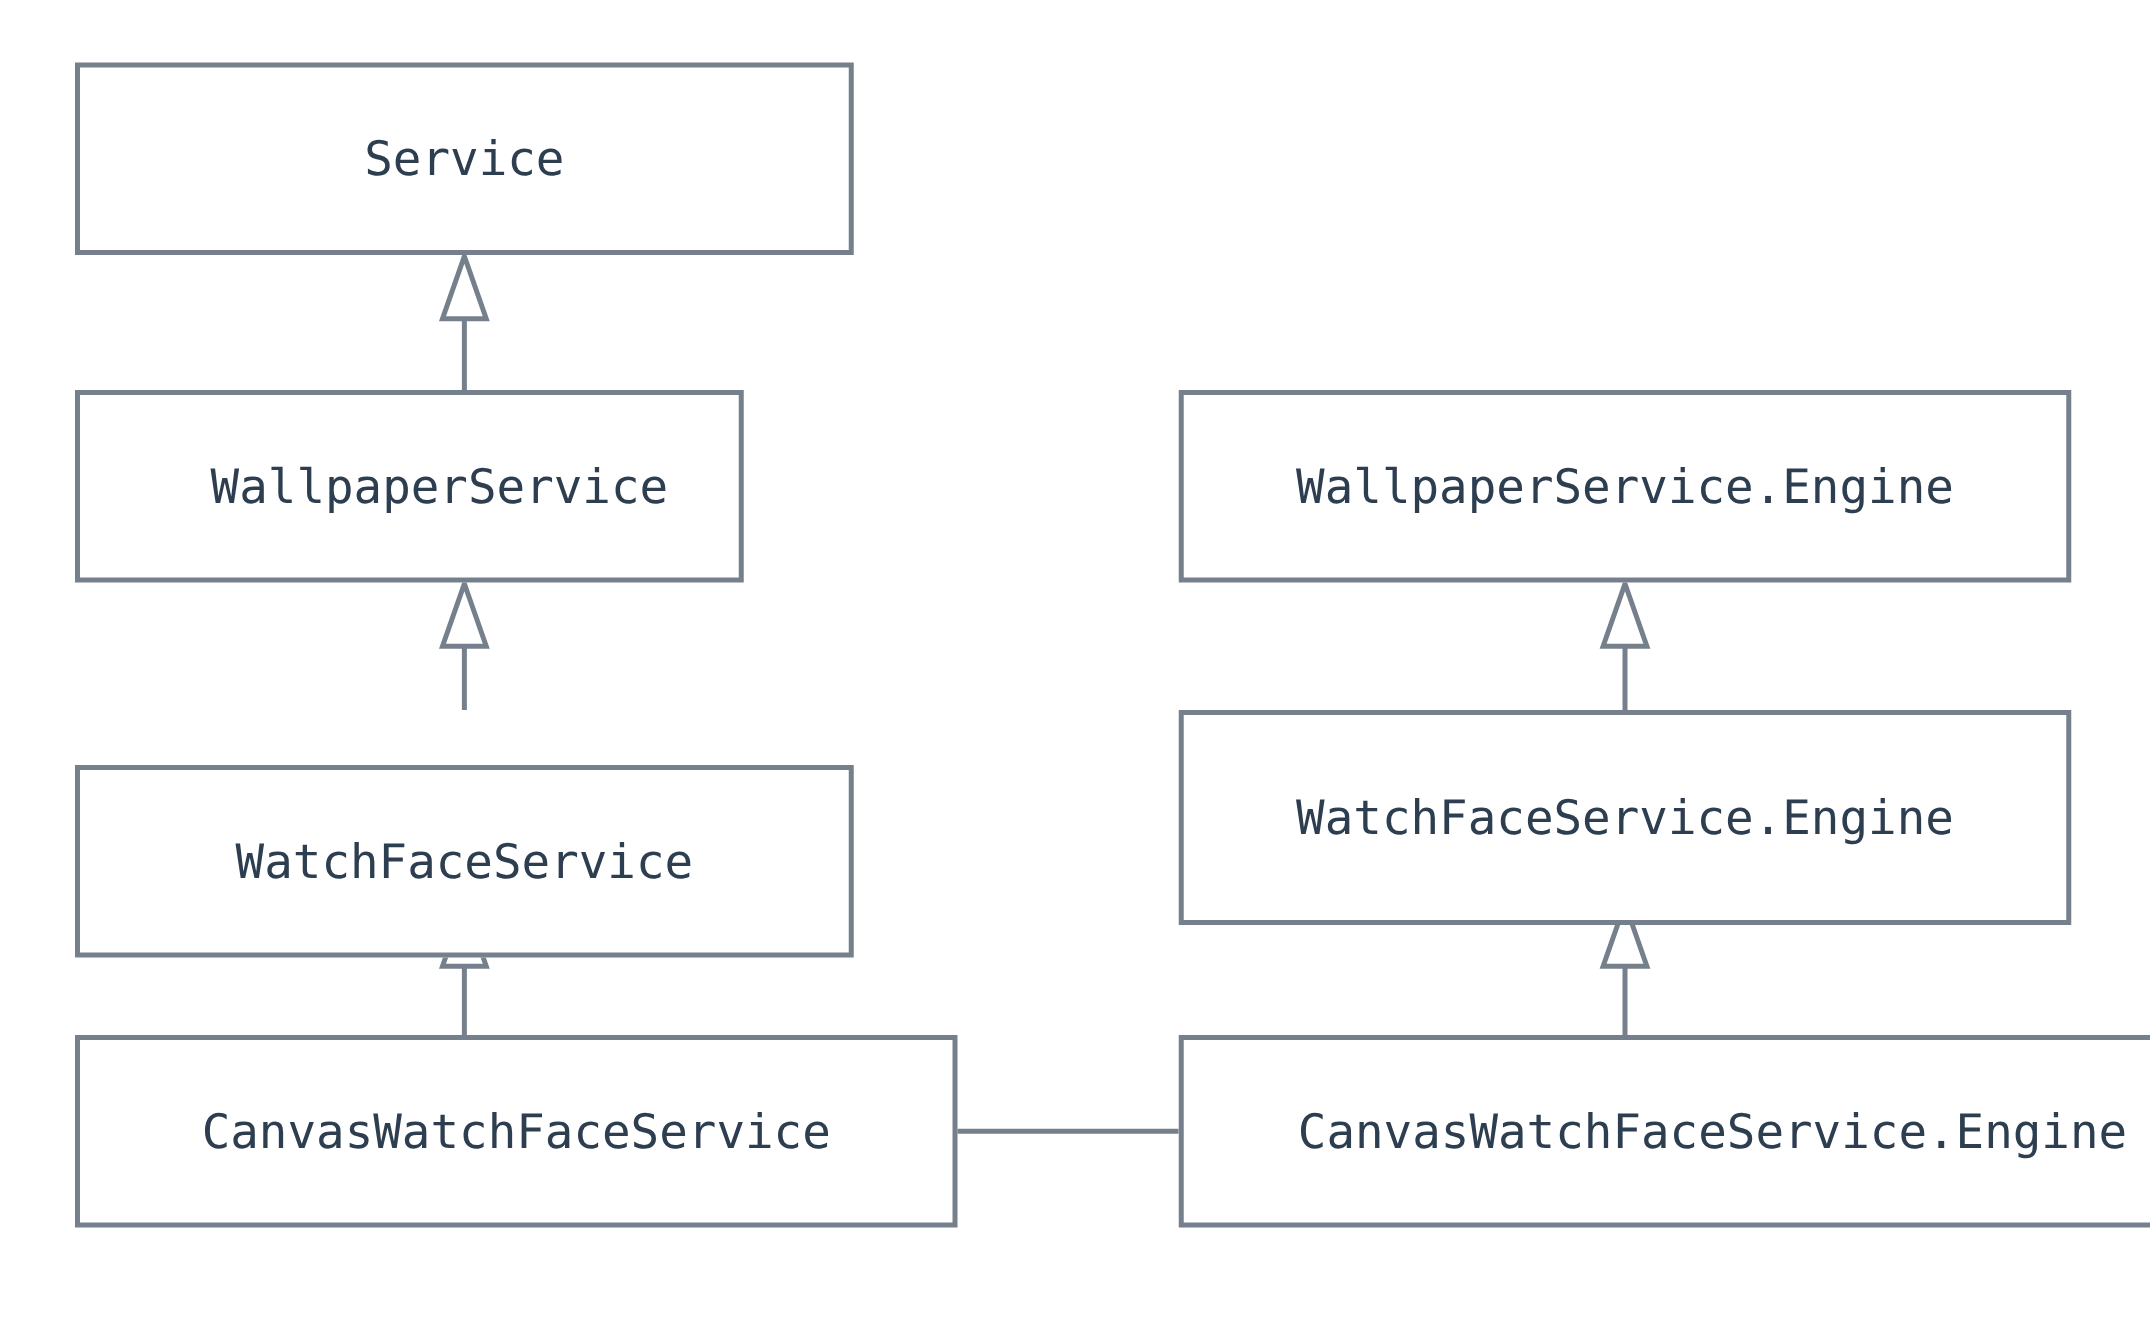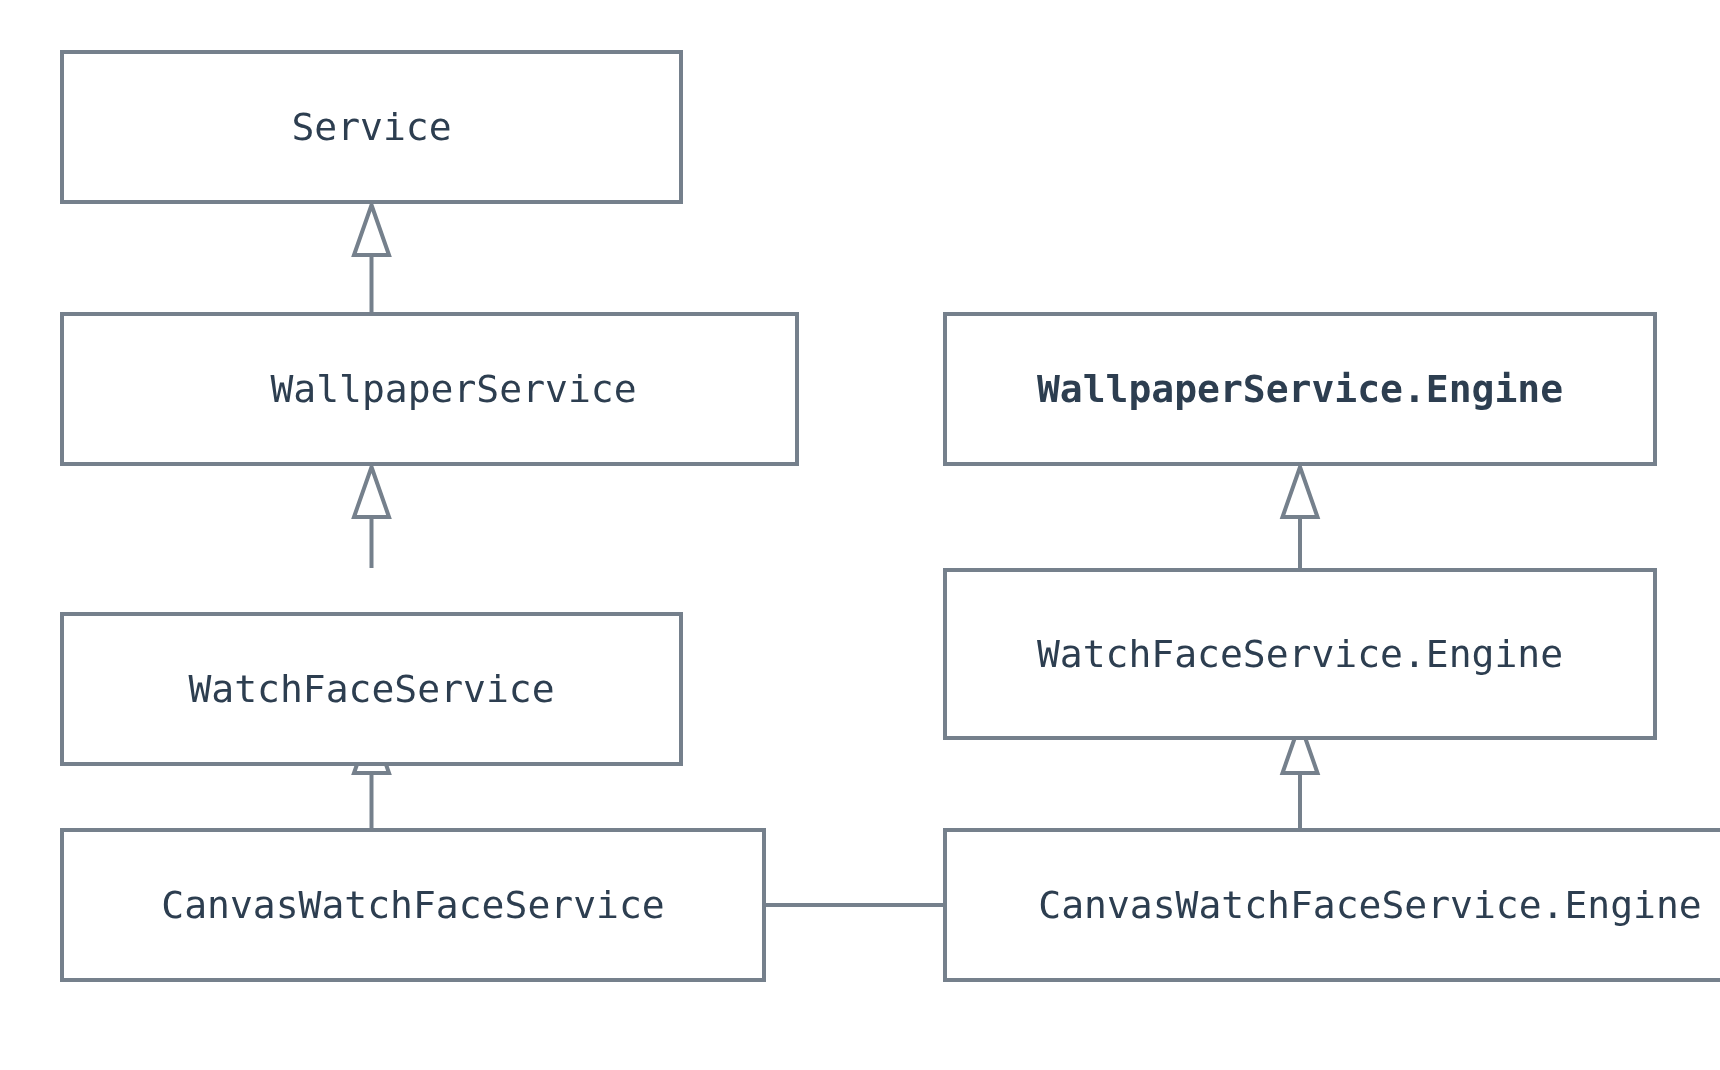--- a/index.html
+++ b/index.html
@@ -69,33 +69,33 @@
     <g>
       <line class="edge-line" x1="734" y1="905" x2="943" y2="905"></line>
       <polygon class="edge-diamond" points="686,905 712,887 738,905 712,923"></polygon>
     </g>
   </svg>
 
   <div class="node" style="left:60px;top:50px;width:623px;height:154px;">
     <span class="node-label">Service</span>
   </div>
 
-  <div class="node" style="left:60px;top:312px;width:739px;height:154px;padding-left:48px;">
+  <div class="node" style="left:60px;top:312px;width:535px;height:154px;padding-left:48px;">
     <span class="node-label">WallpaperService</span>
   </div>
 
   <div class="node" style="left:60px;top:568px;width:623px;height:154px;margin-top:44px;">
     <span class="node-label">WatchFaceService</span>
   </div>
 
   <div class="node" style="left:60px;top:828px;width:706px;height:154px;">
     <span class="node-label">CanvasWatchFaceService</span>
   </div>
 
-  <div class="node" style="left:943px;top:312px;width:714px;height:154px;font-weight:bold;">
+  <div class="node" style="left:943px;top:312px;width:714px;height:154px;">
     <span class="node-label">WallpaperService.Engine</span>
   </div>
 
   <div class="node" style="left:943px;top:568px;width:714px;height:172px;">
     <span class="node-label">WatchFaceService.Engine</span>
   </div>
 
   <div class="node" style="left:943px;top:828px;width:854px;height:154px;">
     <span class="node-label">CanvasWatchFaceService.Engine</span>
   </div>

